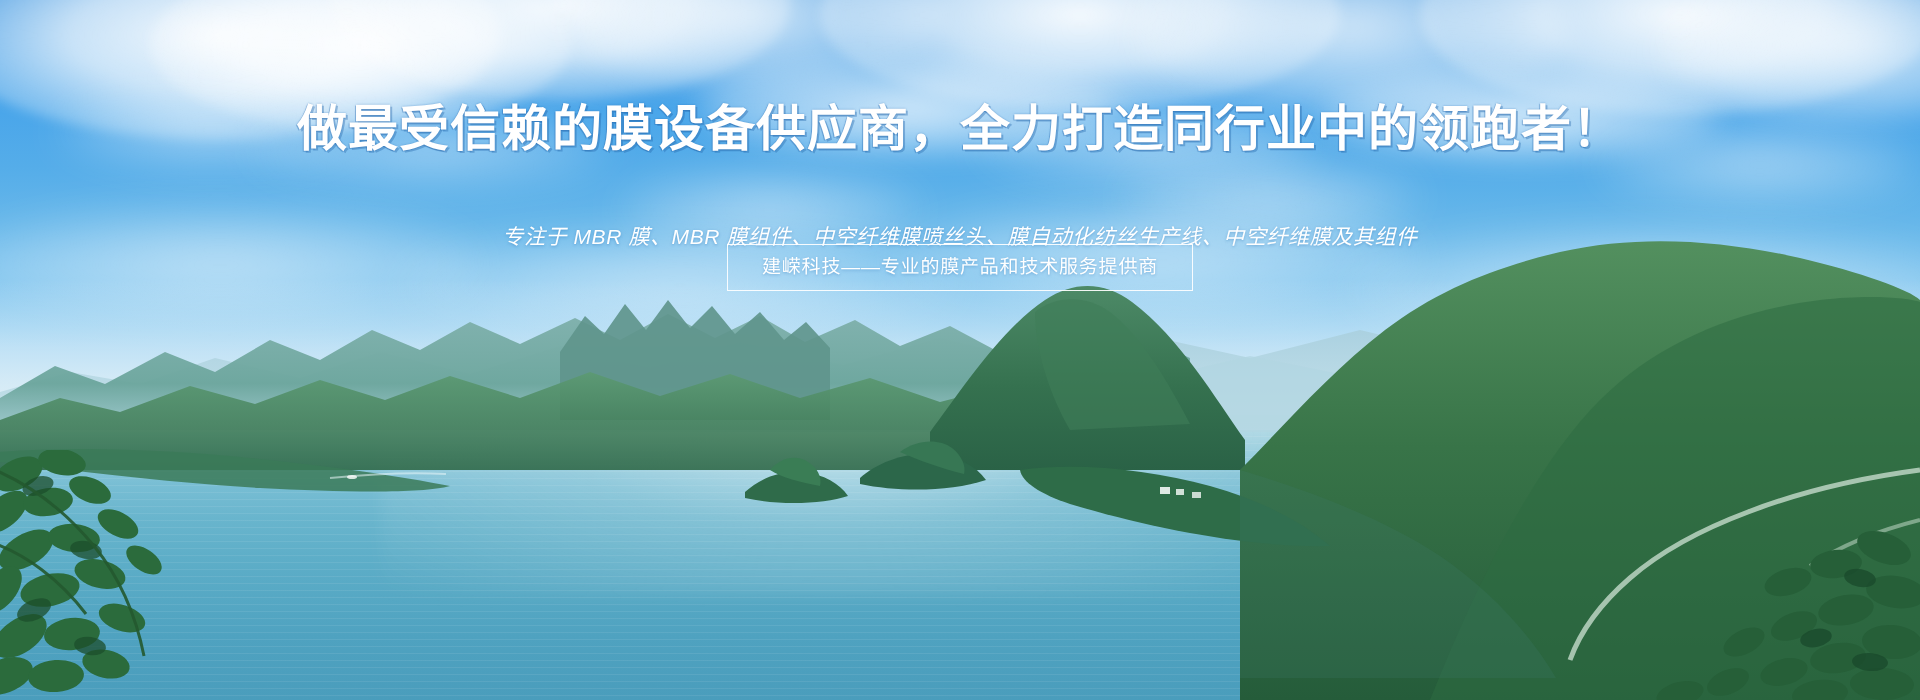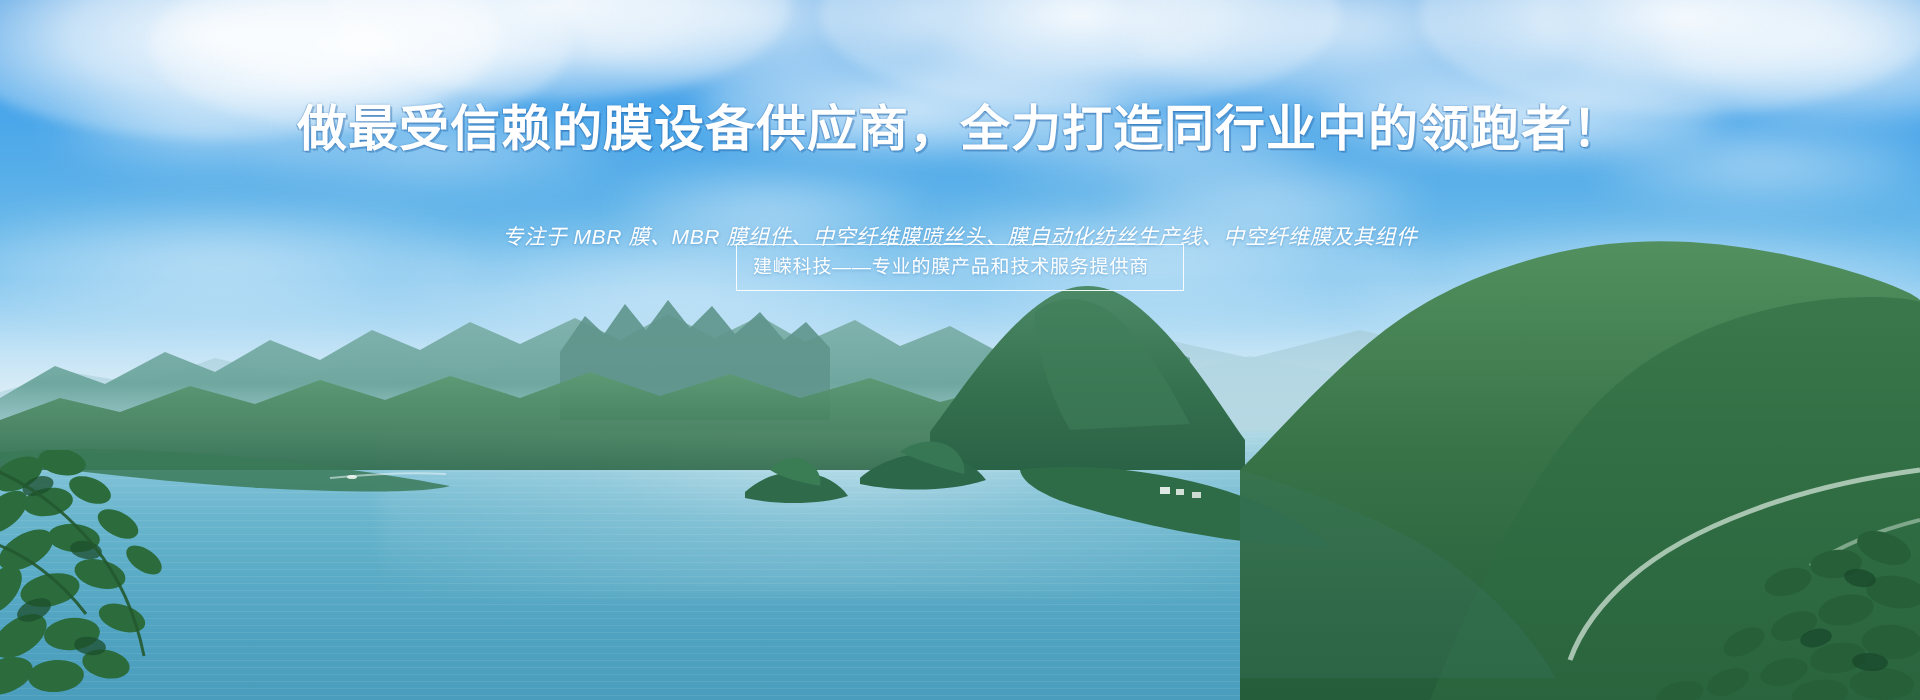--- a/index.html
+++ b/index.html
@@ -205,21 +205,21 @@
   .tagline-wrap {
     position: absolute;
     left: 0;
     top: 244px;
     width: 1920px;
     text-align: center;
   }
   .tagline {
     display: inline-block;
     border: 1px solid rgba(255,255,255,0.92);
-    padding: 11px 34px 12px 16px;
+    padding: 11px 34px 12px 34px;
     font-size: 19px;
     line-height: 22px;
     color: #ffffff;
     letter-spacing: 0.8px;
     white-space: nowrap;
     text-shadow: 0 1px 3px rgba(40,110,180,0.40);
   }
 </style>
 </head>
 <body>

